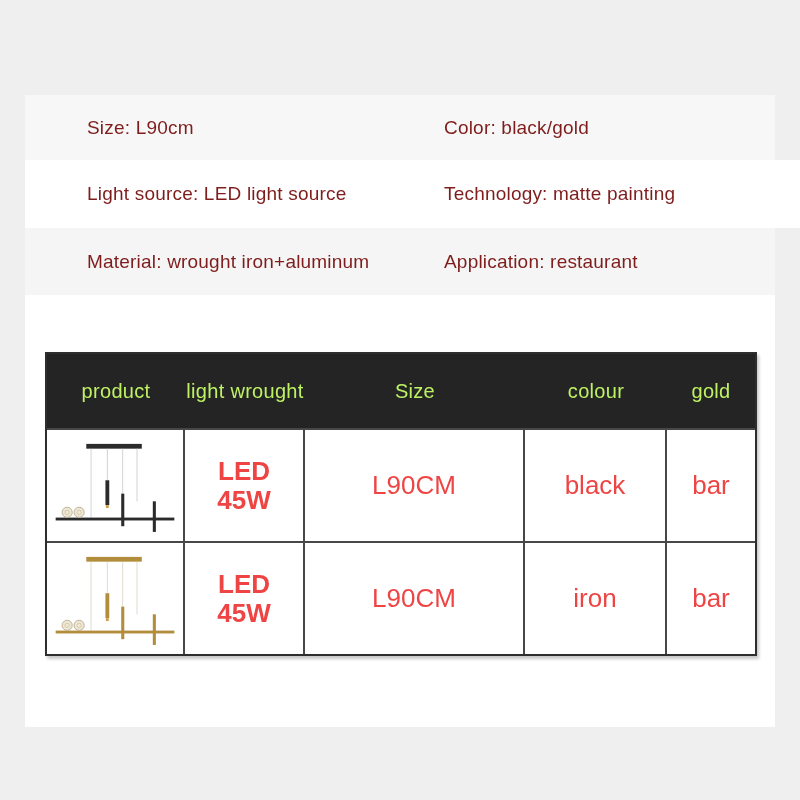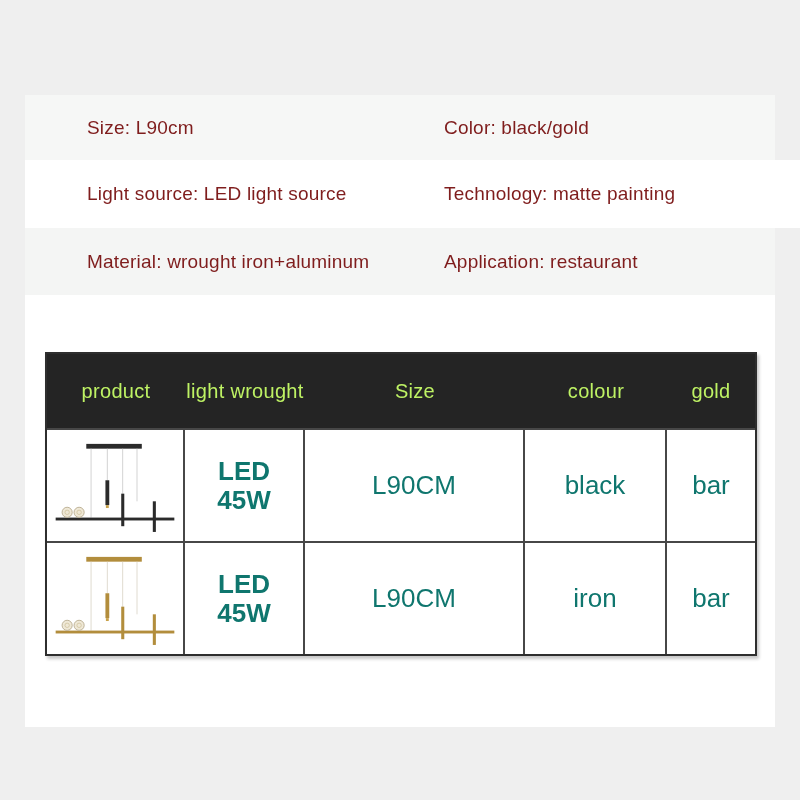--- a/index.html
+++ b/index.html
@@ -34,21 +34,21 @@
     box-sizing:border-box;
   }
   .t-row{display:flex;width:100%;}
   .t-head{height:74px;background:#242424;}
   .t-body{height:111px;border-top:2px solid #474747;}
   .t-cell{
     display:flex;align-items:center;justify-content:center;
     box-sizing:border-box;text-align:center;
   }
   .t-head .t-cell{color:#bef264;font-size:20px;letter-spacing:0.3px;}
-  .t-body .t-cell{border-right:2px solid #474747;color:#0f766e;font-size:26px;}
+  .t-body .t-cell{border-right:2px solid #474747;color:#ef4444;font-size:26px;}
   .t-body .t-cell:last-child{border-right:none;}
   .t-head .t-cell{border-right:none;}
   .col-product{width:138px;flex:0 0 auto;}
   .col-light{width:120px;flex:0 0 auto;}
   .col-size{width:220px;flex:0 0 auto;}
   .col-colour{width:142px;flex:0 0 auto;}
   .col-suit{flex:1 1 auto;}
   .led-text{font-size:25px;font-weight:bold;line-height:29px;}
   .lamp-wrap{width:134px;height:98px;display:flex;align-items:center;justify-content:center;}
   .lamp-wrap svg{width:134px;height:98px;display:block;}

